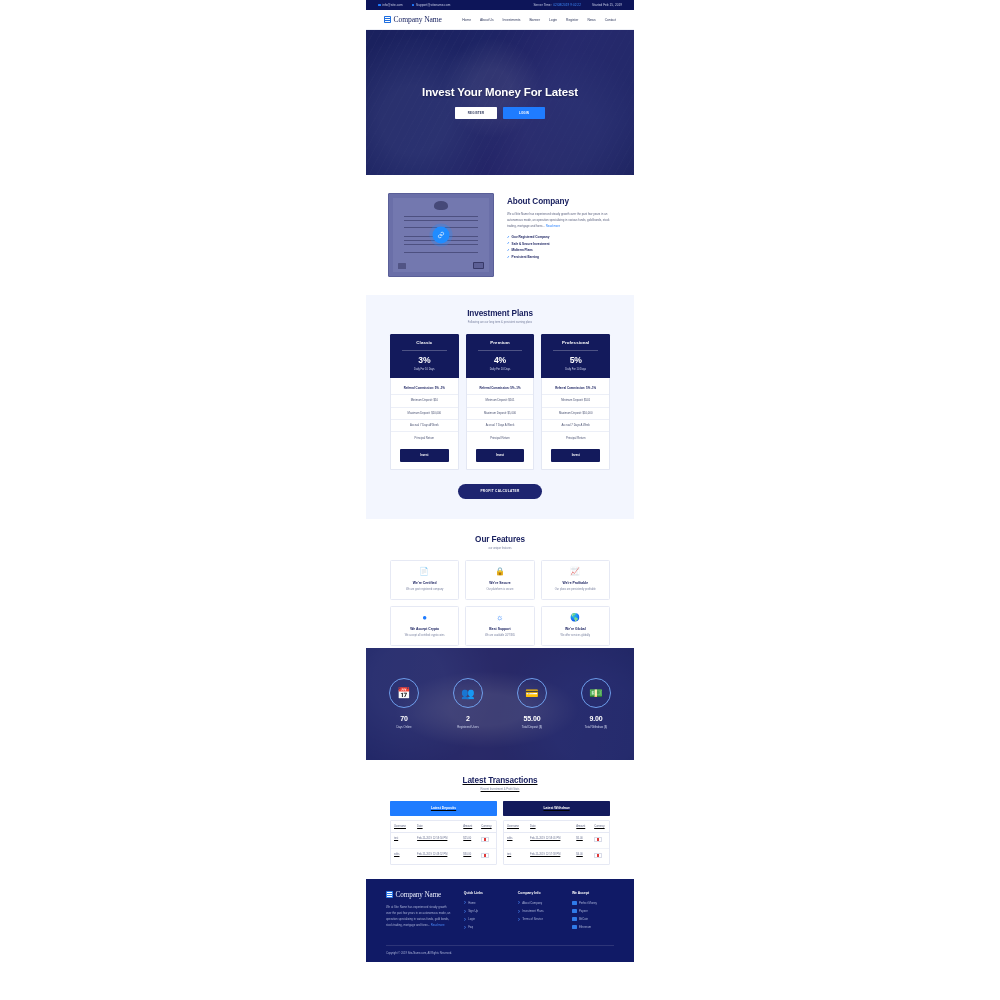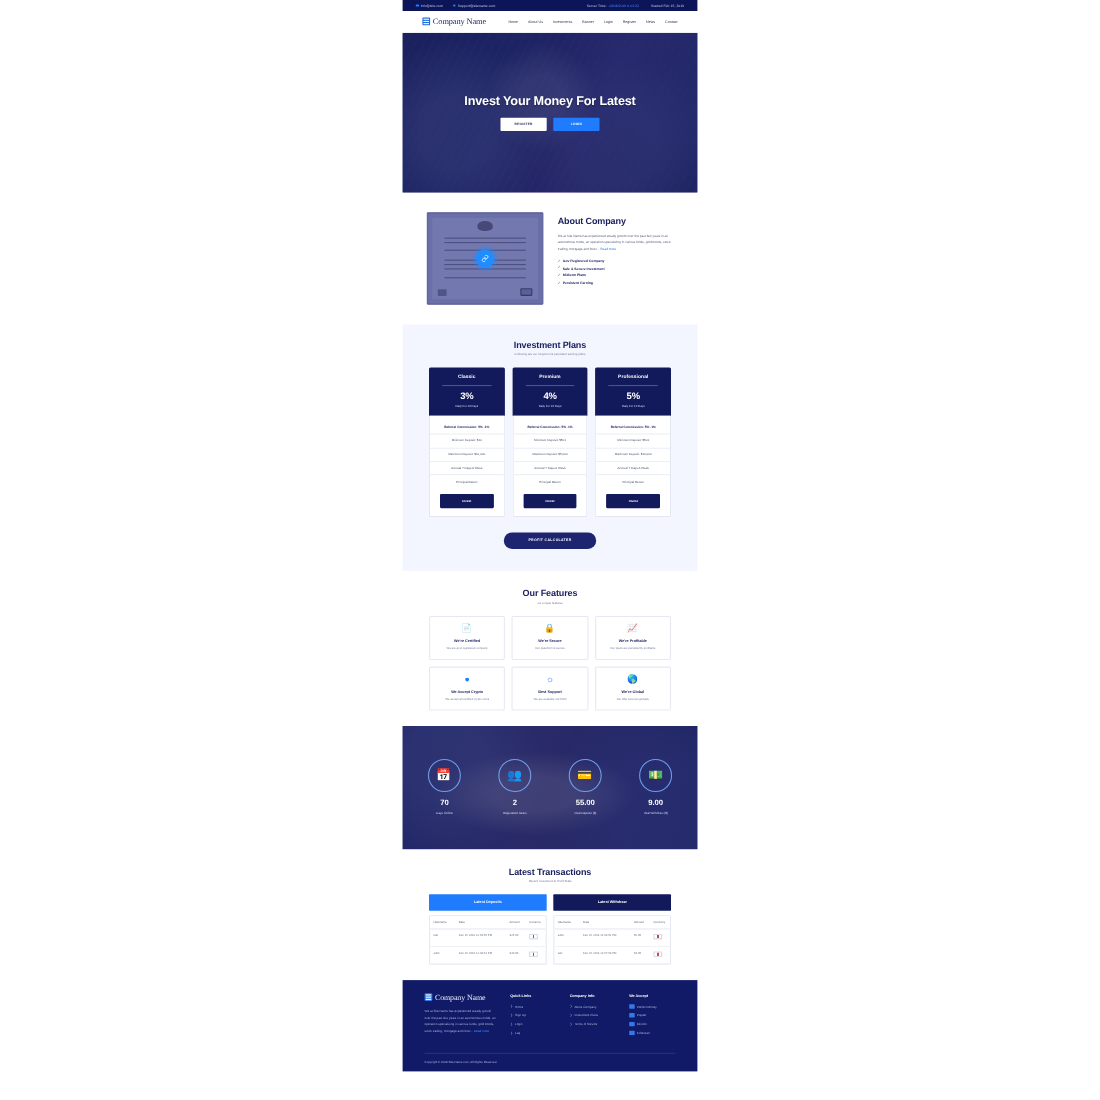--- a/index.html
+++ b/index.html
@@ -144,21 +144,21 @@
     background: #131a5c; color: #fff; font-size: 2.8px; font-weight: bold;
     text-align: center; padding: 4.5px 0; margin: 5px 9px 7px; border-radius: 1px;
   }
   .calc-wrap { display: flex; justify-content: center; margin-top: 14px; }
   .calc-btn {
     background: #1e2570; color: #fff; font-size: 3.2px; font-weight: bold;
     padding: 5.5px 0; width: 84px; text-align: center; border-radius: 9px; letter-spacing: .3px;
   }
 
   
-  .features { background: #fff; padding: 16px 24px 14px; }
+  .features { background: #fff; padding: 16px 24px 2px; }
   .feat-grid { display: flex; flex-direction: column; gap: 6px; margin-top: 2px; }
   .feat-row { display: flex; gap: 6px; }
   .feat {
     flex: 1; border: .35px solid #e6e9f4; border-radius: 1.5px; background: #fff;
     padding: 7px 3px 8px; text-align: center;
   }
   .feat-ico { font-size: 8px; color: #1f7cff; line-height: 1; margin-bottom: 5px; }
   .feat-t { font-size: 3.4px; font-weight: bold; color: #1b2260; margin-bottom: 3px; }
   .feat-d { font-size: 2.6px; color: #7a82a0; }
 
@@ -181,21 +181,21 @@
   .stat { width: 50px; text-align: center; }
   .stat-circle {
     width: 30px; height: 30px; margin: 0 auto 7px; border-radius: 50%;
     border: .9px solid rgba(120,175,255,.85); display: flex; align-items: center; justify-content: center;
   }
   .stat-ico { font-size: 11px; color: #fff; line-height: 1; }
   .stat-num { font-size: 7px; font-weight: bold; color: #fff; letter-spacing: -.1px; }
   .stat-lab { font-size: 2.8px; color: #d2d8f0; margin-top: 3px; }
 
   
-  .trans { background: #fff; padding: 16px 24px 14px; }
+  .trans { background: #fff; padding: 16px 24px 14px; text-decoration: underline; }
   .tx-tabs { display: flex; gap: 6px; margin-top: 2px; }
   .tx-tab {
     flex: 1; text-align: center; font-size: 3.4px; font-weight: bold; color: #fff;
     padding: 5.5px 0; border-radius: .8px;
   }
   .tx-tab.active { background: #1f7cff; }
   .tx-tab.dark { background: #131a5c; }
   .tx-tables { display: flex; gap: 6px; margin-top: 4px; }
   .tx-table { flex: 1; border: .35px solid #e6e9f4; border-radius: 1px; overflow: hidden; }
   .tx-thead { display: flex; background: #fff; border-bottom: .35px solid #e6e9f4; }

